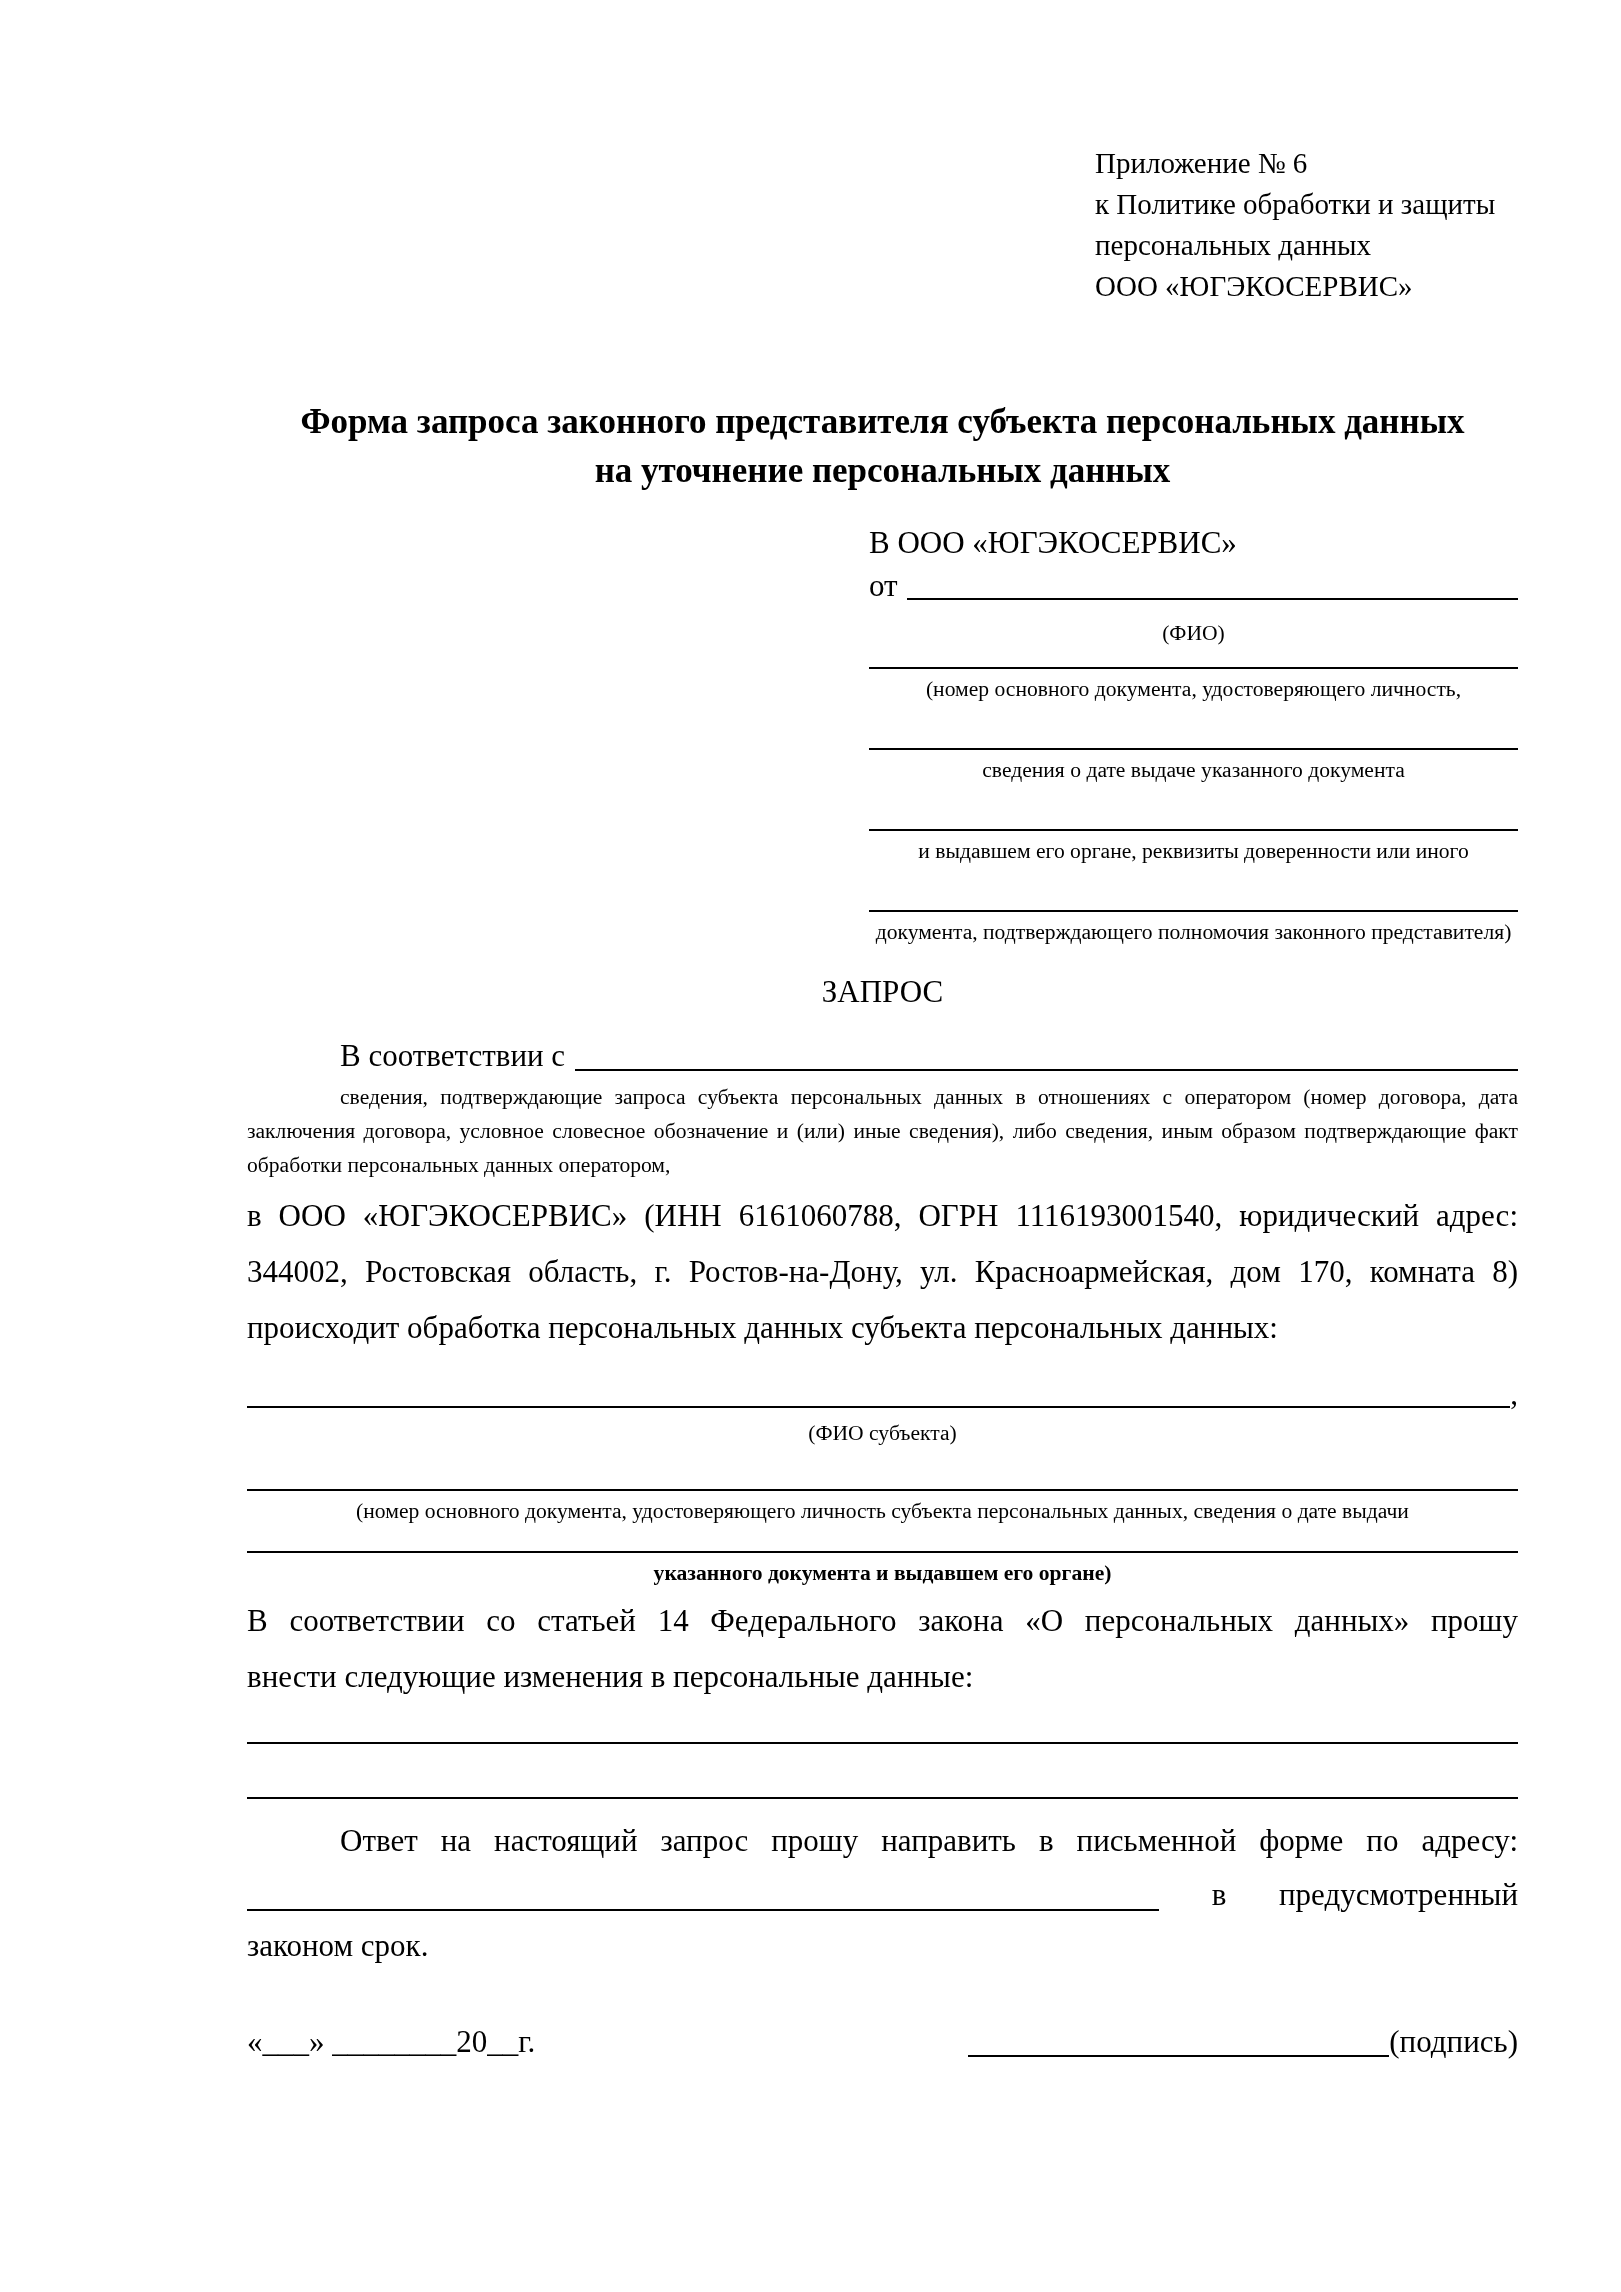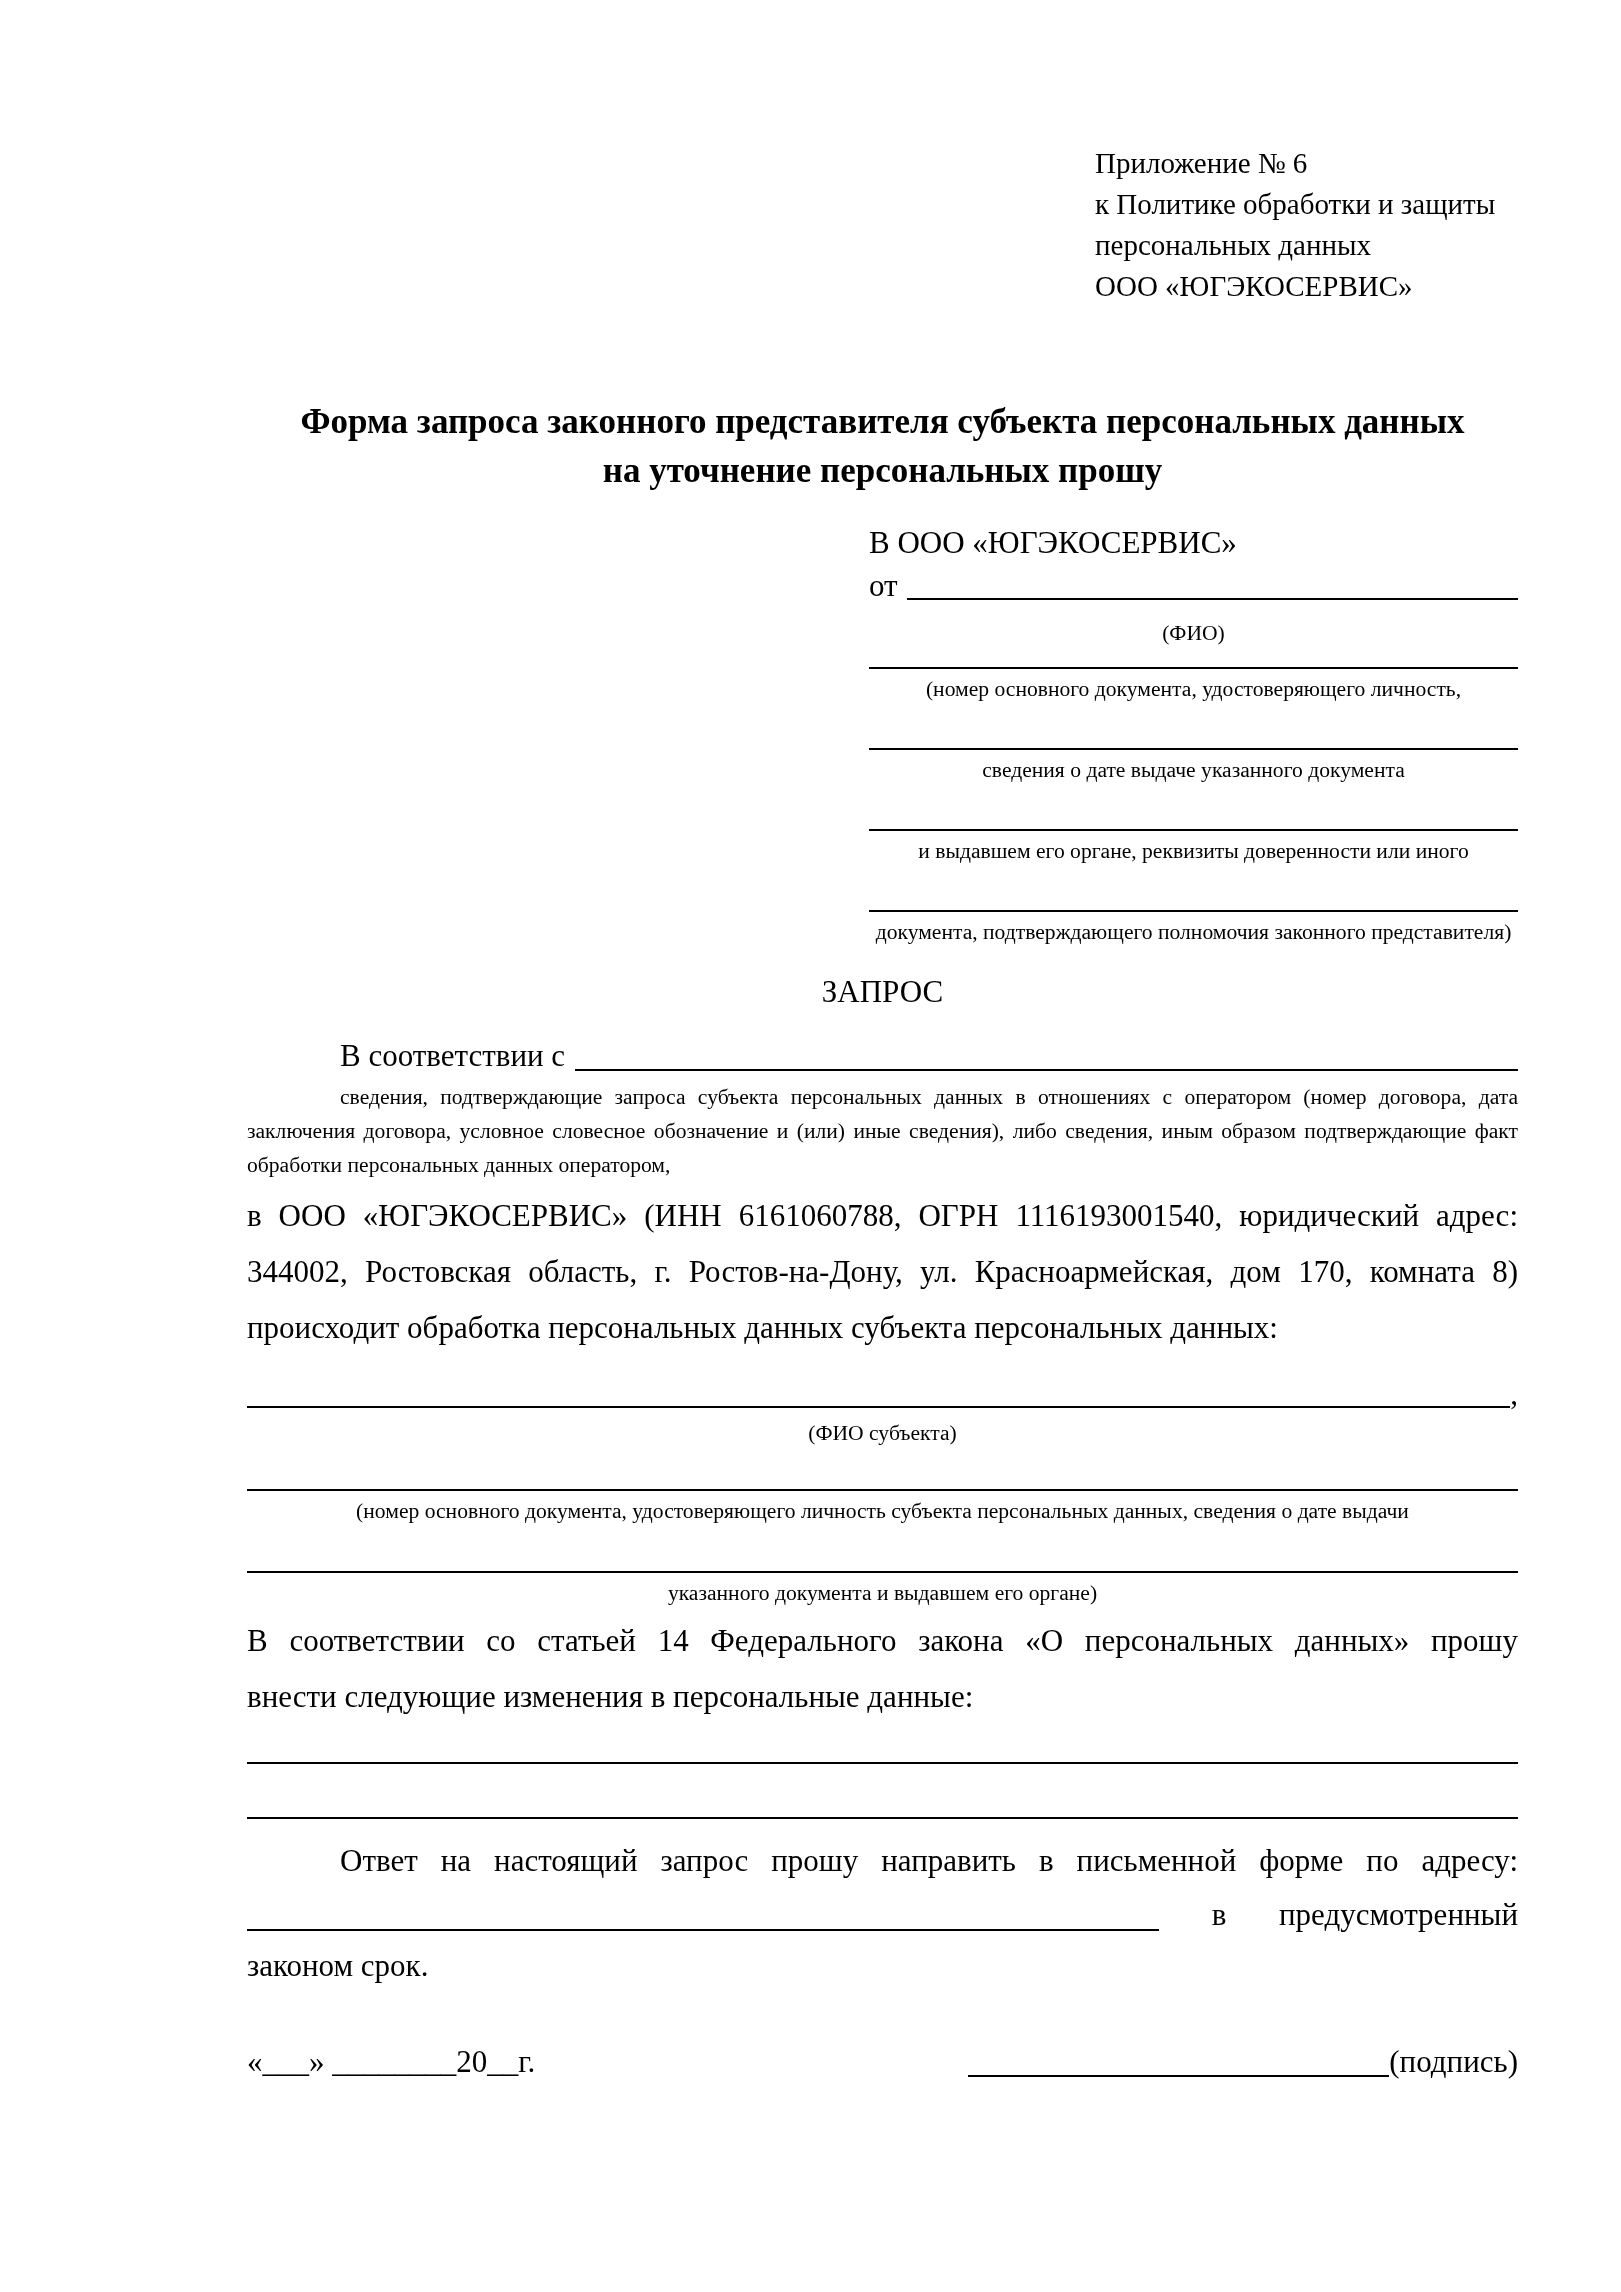--- a/index.html
+++ b/index.html
@@ -118,21 +118,21 @@
     font-size: 21.6px;
     line-height: 29px;
     text-align: center;
   }
   .cc-fio { margin-top: 4px; }
   .doc-g1 .rule, .doc-g2 .rule, .wide-rule {
     border-bottom: 2.9px solid #000;
     height: 0;
   }
   .doc-g1 { margin-top: 41px; }
-  .doc-g2 { margin-top: 45px; }
+  .doc-g2 { margin-top: 25px; font-weight: bold; }
   .doc-g1 .center-caption, .doc-g2 .center-caption { margin-top: 5.9px; }
   .statement { margin-top: 5.9px; }
   .blank-a { margin-top: 37px; }
   .blank-b { margin-top: 53px; }
   .answer-l1 {
     margin-top: 13.7px;
     font-size: 31px;
     line-height: 56px;
     text-indent: 93px;
   }
@@ -182,21 +182,21 @@
 
     <div class="appendix">
       <div>Приложение № 6</div>
       <div>к Политике обработки и защиты</div>
       <div>персональных данных</div>
       <div>ООО «ЮГЭКОСЕРВИС»</div>
     </div>
 
     <div class="form-title">
       <div>Форма запроса законного представителя субъекта персональных данных</div>
-      <div>на уточнение персональных прошу</div>
+      <div>на уточнение персональных данных</div>
     </div>
 
     <div class="addressee">
       <div>В ООО «ЮГЭКОСЕРВИС»</div>
       <div class="from-row">
         <span class="from-label">от</span>
         <span class="rule-flex"></span>
       </div>
       <div class="caption">(ФИО)</div>
 

